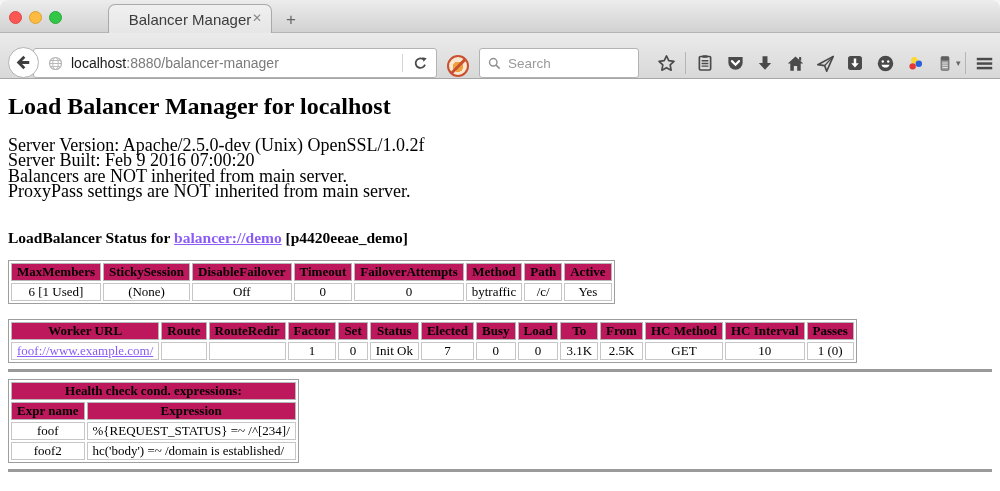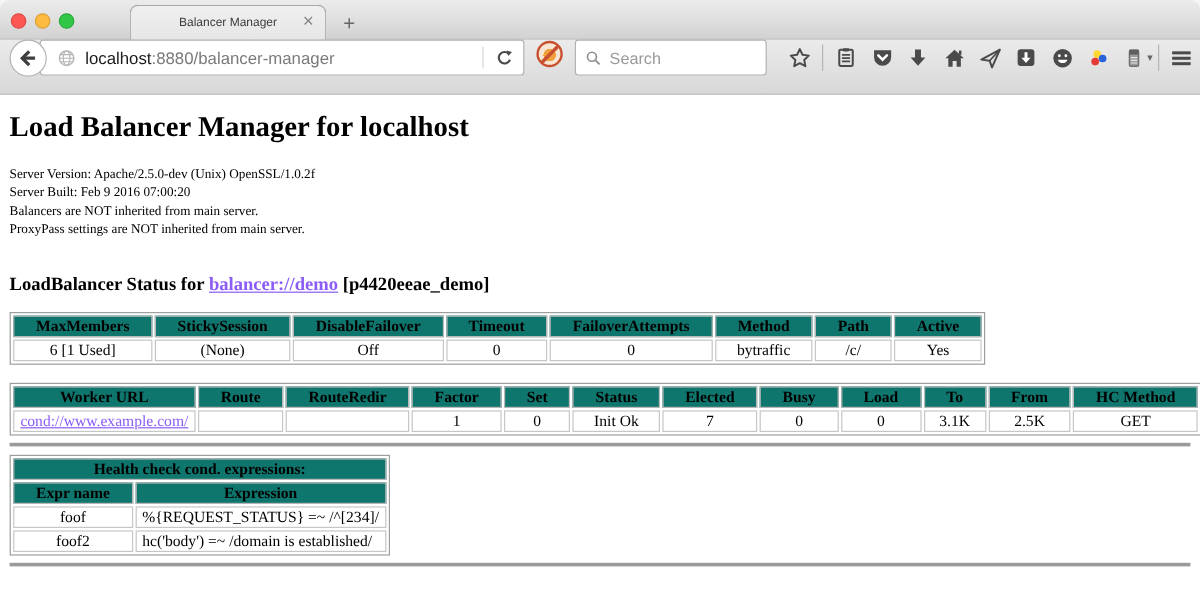--- a/index.html
+++ b/index.html
@@ -29,30 +29,30 @@
 
   .tab {
     position: absolute; left: 108px; bottom: -1px;
     width: 164px; height: 29px;
     background: linear-gradient(#f0f0f0, #e6e6e6);
     border: 1px solid #a9a9a9; border-bottom: none;
     border-radius: 7px 7px 0 0;
     display: flex; align-items: center; justify-content: center;
     z-index: 2;
   }
-  .tab-title { font-size: 10px; color: #3c3c3c; }
+  .tab-title { font-size: 15px; color: #3c3c3c; }
   .tab-close { position: absolute; right: 9px; top: 7px; font-size: 12px; color: #8a8a8a; line-height: 1; cursor: default; background: none; border: none; }
   .newtab-btn { position: absolute; left: 286px; bottom: 4px; font-size: 17px; color: #666; background: none; border: none; line-height: 1; }
 
   
   .navbar {
     height: 46px;
     background: linear-gradient(#ebebeb, #d8d8d8);
     border-bottom: 1px solid #a6a6a6;
-    display: flex; align-items: flex-start;
+    display: flex; align-items: flex-end;
     padding: 0 10px 0 8px;
   }
   .back-btn {
     width: 31px; height: 31px; border-radius: 50%;
     background: #fff; border: 1px solid #b3b3b3;
     display: flex; align-items: center; justify-content: center;
     z-index: 1; flex: 0 0 auto;
   }
   .urlbar {
     flex: 0 0 auto; width: 404px; height: 30px;
@@ -102,26 +102,26 @@
   .tb-sep { width: 1px; height: 22px; background: #b5b5b5; margin: 0 4px; flex: 0 0 auto; }
   .caret { font-size: 9px; color: #666; margin-left: -4px; }
 
   
   .content {
     background: #fff; height: 411px; overflow: hidden;
     padding: 12px 8px 0 8px;
     font-family: Liberation Serif, serif; color: #000;
   }
   h1.page-title { font-size: 24px; font-weight: bold; margin: 2px 0 18px 0; letter-spacing: 0; }
-  .server-info { font-size: 11px; line-height: 15.4px; }
+  .server-info { font-size: 18px; line-height: 15.4px; }
   h3.lb-heading { font-size: 15.5px; font-weight: bold; margin: 29px 0 13px 0; }
   .lb-heading a { color: #551a8b; }
 
   table { border-spacing: 2px; border: 1px solid #9e9e9e; background: #fff; font-size: 13px; }
-  th { background: #0f766e; border: 1px solid #b7b7b7; font-weight: bold; padding: 0 18px; height: 17px; white-space: nowrap; }
+  th { background: #be185d; border: 1px solid #b7b7b7; font-weight: bold; padding: 0 5px; height: 17px; white-space: nowrap; }
   td { border: 1px solid #c6c6c6; padding: 0 5px; height: 17px; text-align: center; white-space: nowrap; }
   td.left { text-align: left; }
   td a, .content a { color: #8b5cf6; }
   .tbl-gap { height: 15px; }
   hr.divider { border: none; height: 3px; background: #9a9a9a; margin: 6px 0 7px 0; }
 
   svg { display: block; }
 </style>
 </head>
 <body>
@@ -324,21 +324,21 @@
         <th>Busy</th>
         <th>Load</th>
         <th>To</th>
         <th>From</th>
         <th>HC Method</th>
         <th>HC Interval</th>
         <th>Passes</th>
 
       </tr>
       <tr>
-        <td class="left"><a href="#">cond://www.example.com/</a></td>
+        <td class="left"><a href="#">foof://www.example.com/</a></td>
         <td></td>
         <td></td>
         <td>1</td>
         <td>0</td>
         <td>Init Ok</td>
         <td>7</td>
         <td>0</td>
         <td>0</td>
         <td>3.1K</td>
         <td>2.5K</td>

